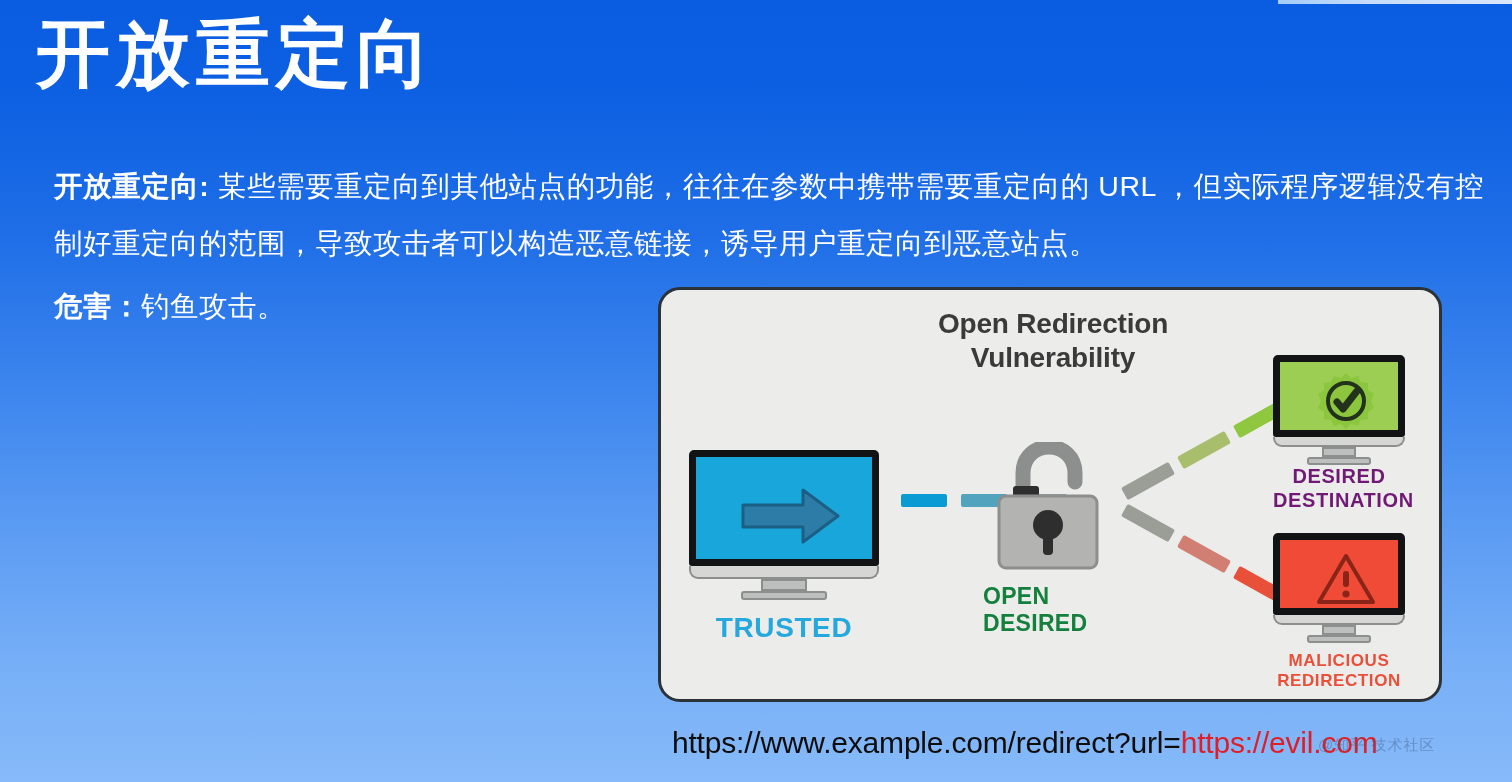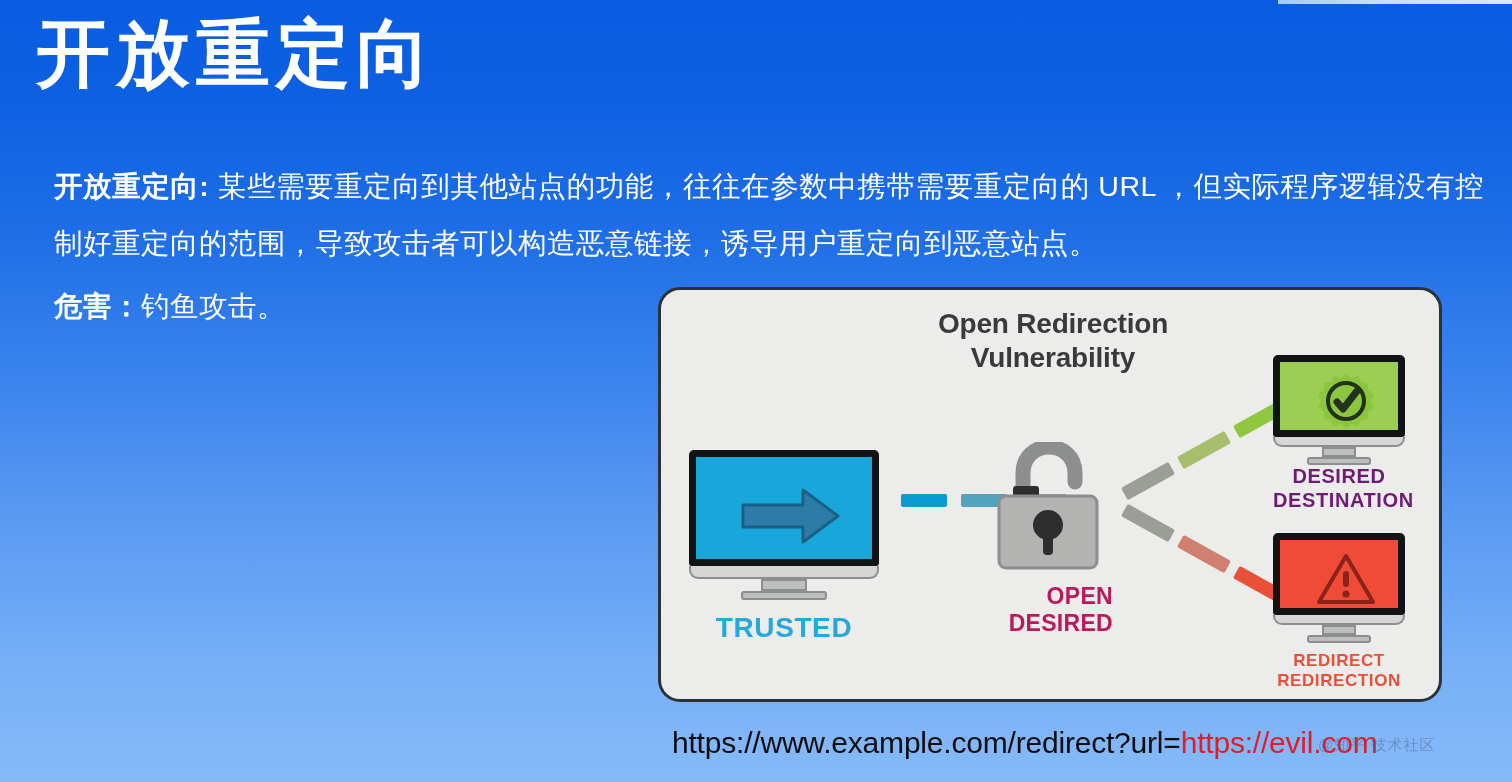--- a/index.html
+++ b/index.html
@@ -164,25 +164,25 @@
   #monitor-malicious .mon-bezel { width: 132px; height: 82px; background: #ef4b36; }
   #monitor-malicious .mon-base-bar { width: 132px; height: 10px; }
   #monitor-malicious .mon-neck { width: 34px; height: 10px; }
   #monitor-malicious .mon-foot { width: 64px; height: 8px; }
   #monitor-malicious .mon-label { color: #e8503a; font-size: 17px; margin-top: 8px; }
   #malicious-warning { position: absolute; left: 36px; top: 12px; }
 
   
   #lock-group { position: absolute; left: 322px; top: 152px; width: 130px; }
   #lock-label {
-    text-align: right;
+    text-align: left;
     font-weight: bold;
     font-size: 23px;
     line-height: 1.16;
-    color: #be185d;
+    color: #15803d;
     margin-top: 9px;
     letter-spacing: .3px;
   }
 
   
   .dash {
     position: absolute;
     height: 13px;
     border-radius: 2px;
   }
@@ -296,21 +296,21 @@
         <svg id="malicious-warning" width="60" height="54" viewBox="0 0 60 54">
           <path d="M30 4 L57 50 H3 Z" fill="none" stroke="#8a2418" stroke-width="4" stroke-linejoin="round"></path>
           <rect x="27" y="19" width="6" height="16" rx="3" fill="#8a2418"></rect>
           <circle cx="30" cy="42" r="3.6" fill="#8a2418"></circle>
         </svg>
       </div>
       <div class="mon-base-bar"></div>
       <div class="mon-neck"></div>
       <div class="mon-foot"></div>
       <div class="mon-label">
-        <div>REDIRECT</div>
+        <div>MALICIOUS</div>
         <div>REDIRECTION</div>
       </div>
     </div>
 
   </div>
 
   <div id="url-line"><span id="url-safe">https://www.example.com/redirect?url=</span><span id="url-evil">https://evil.com</span></div>
 
   <div id="watermark">@知乎 技术社区</div>
 

